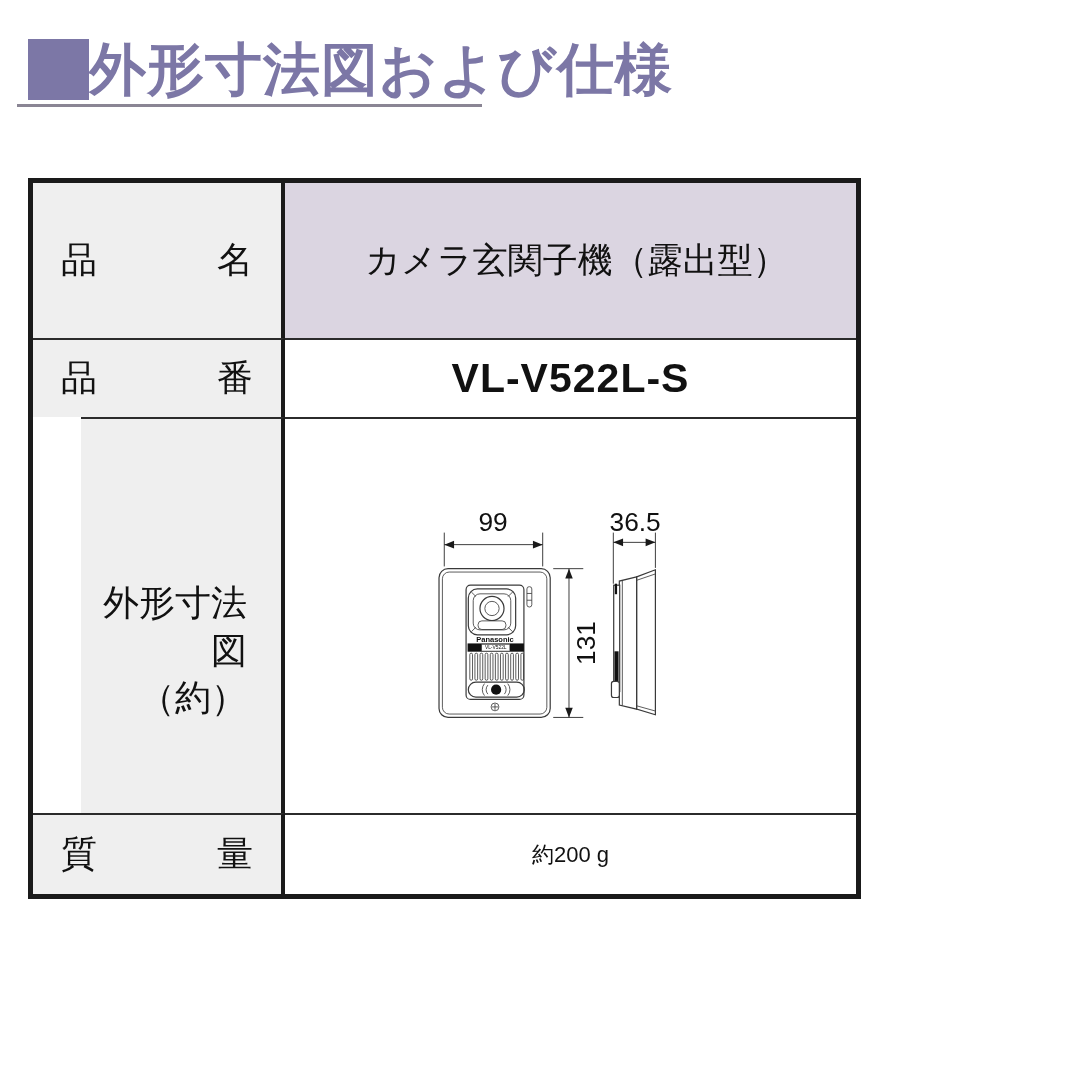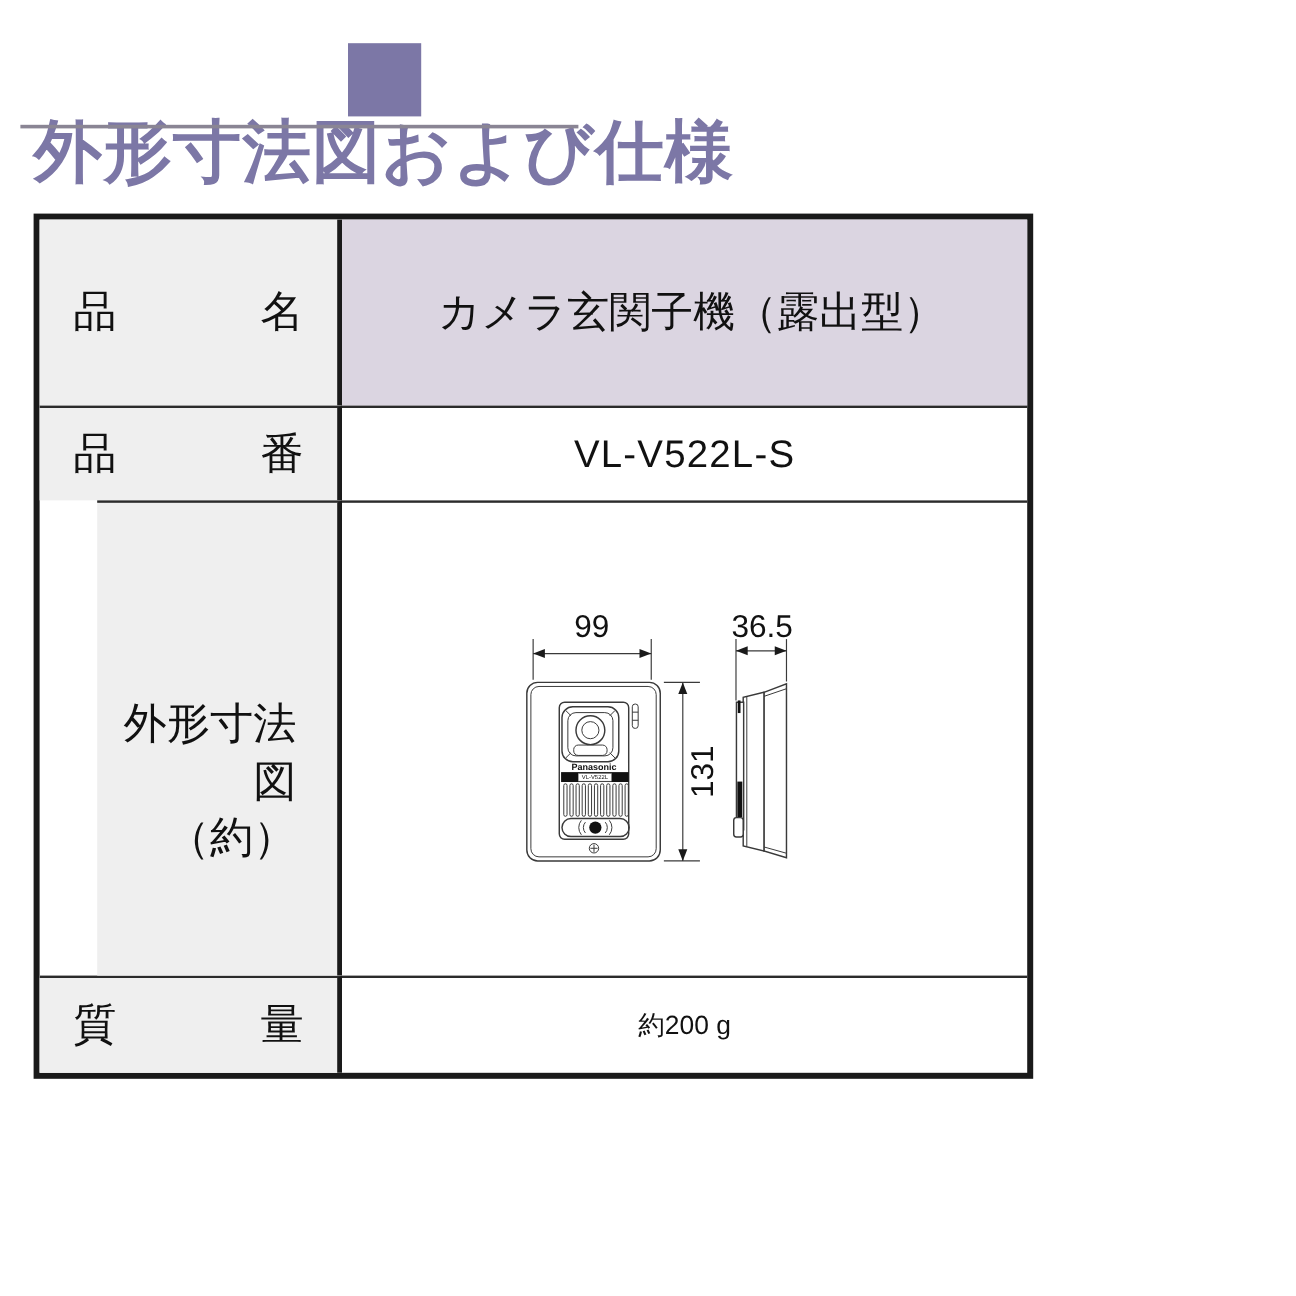--- a/index.html
+++ b/index.html
@@ -16,21 +16,21 @@
   body {
     width: 1080px; height: 1080px;
     position: relative;
     font-family: "Liberation Sans", "DejaVu Sans", sans-serif;
     color: var(--text-dark);
     overflow: hidden;
   }
   
   .title-row {
     position: absolute; left: 28px; top: 36px;
-    display: flex; align-items: center; height: 64px; flex-direction: column;
+    display: flex; align-items: flex-end; height: 64px;
   }
   .title-square {
     width: 61px; height: 61px;
     background: var(--title-purple);
     flex: 0 0 auto;
   }
   .page-title {
     font-size: 57px; font-weight: bold;
     color: var(--title-purple);
     letter-spacing: 1px;
@@ -61,21 +61,21 @@
   }
   .jlabel {
     flex: 1;
     text-align: justify;
     text-align-last: justify;
     -moz-text-align-last: justify;
   }
   .rt { border-top: 2px solid #2b2b2b; }
   .val { justify-content: center; font-size: 35px; }
   .val-name { background: var(--header-lavender); padding-left: 12px; }
-  .val-model { font-size: 32px; font-weight: normal; letter-spacing: 1px; }
+  .val-model { font-size: 41px; font-weight: bold; letter-spacing: 1px; }
   .val-weight { font-size: 22px; }
   .lbl-diagram { position: relative; padding: 1px; margin-left: 48px; }
   .diagram-label-block {
     position: absolute; top: 160px; right: 34px;
     text-align: right; font-size: 36px; line-height: 1.32;
   }
   .unit-note {
     position: absolute; bottom: 12px; right: 34px;
     font-size: 29px;
   }

